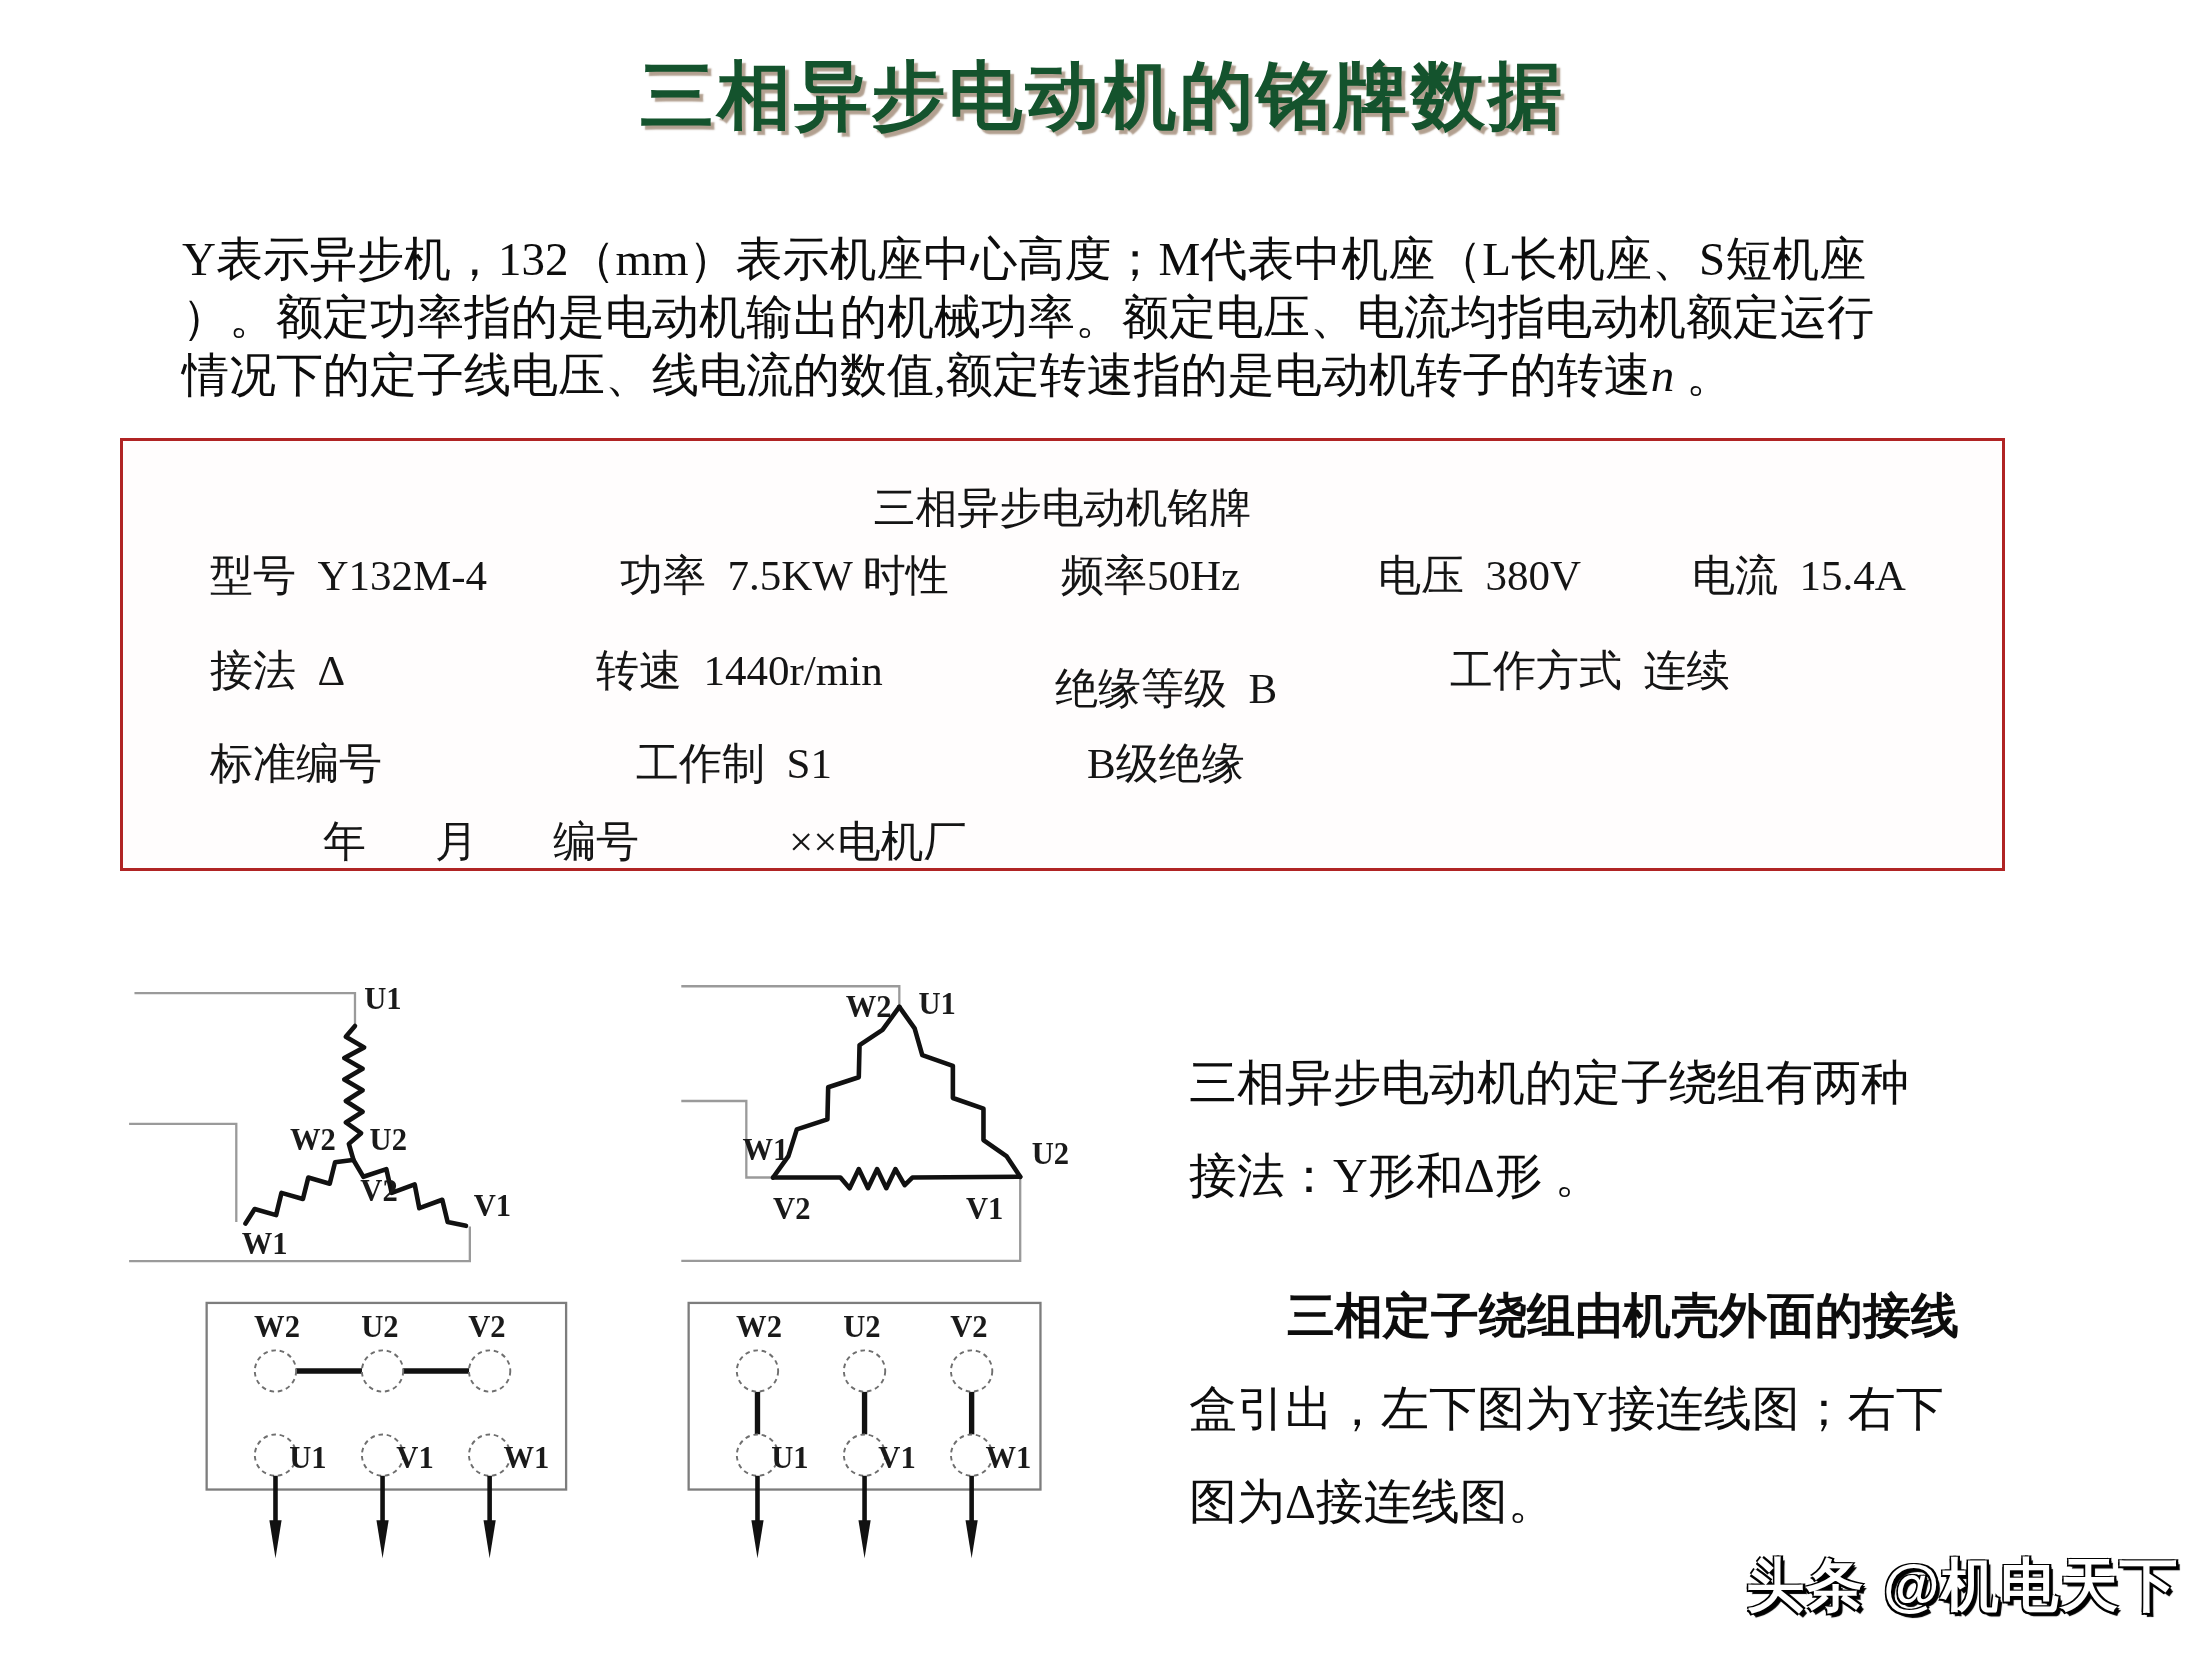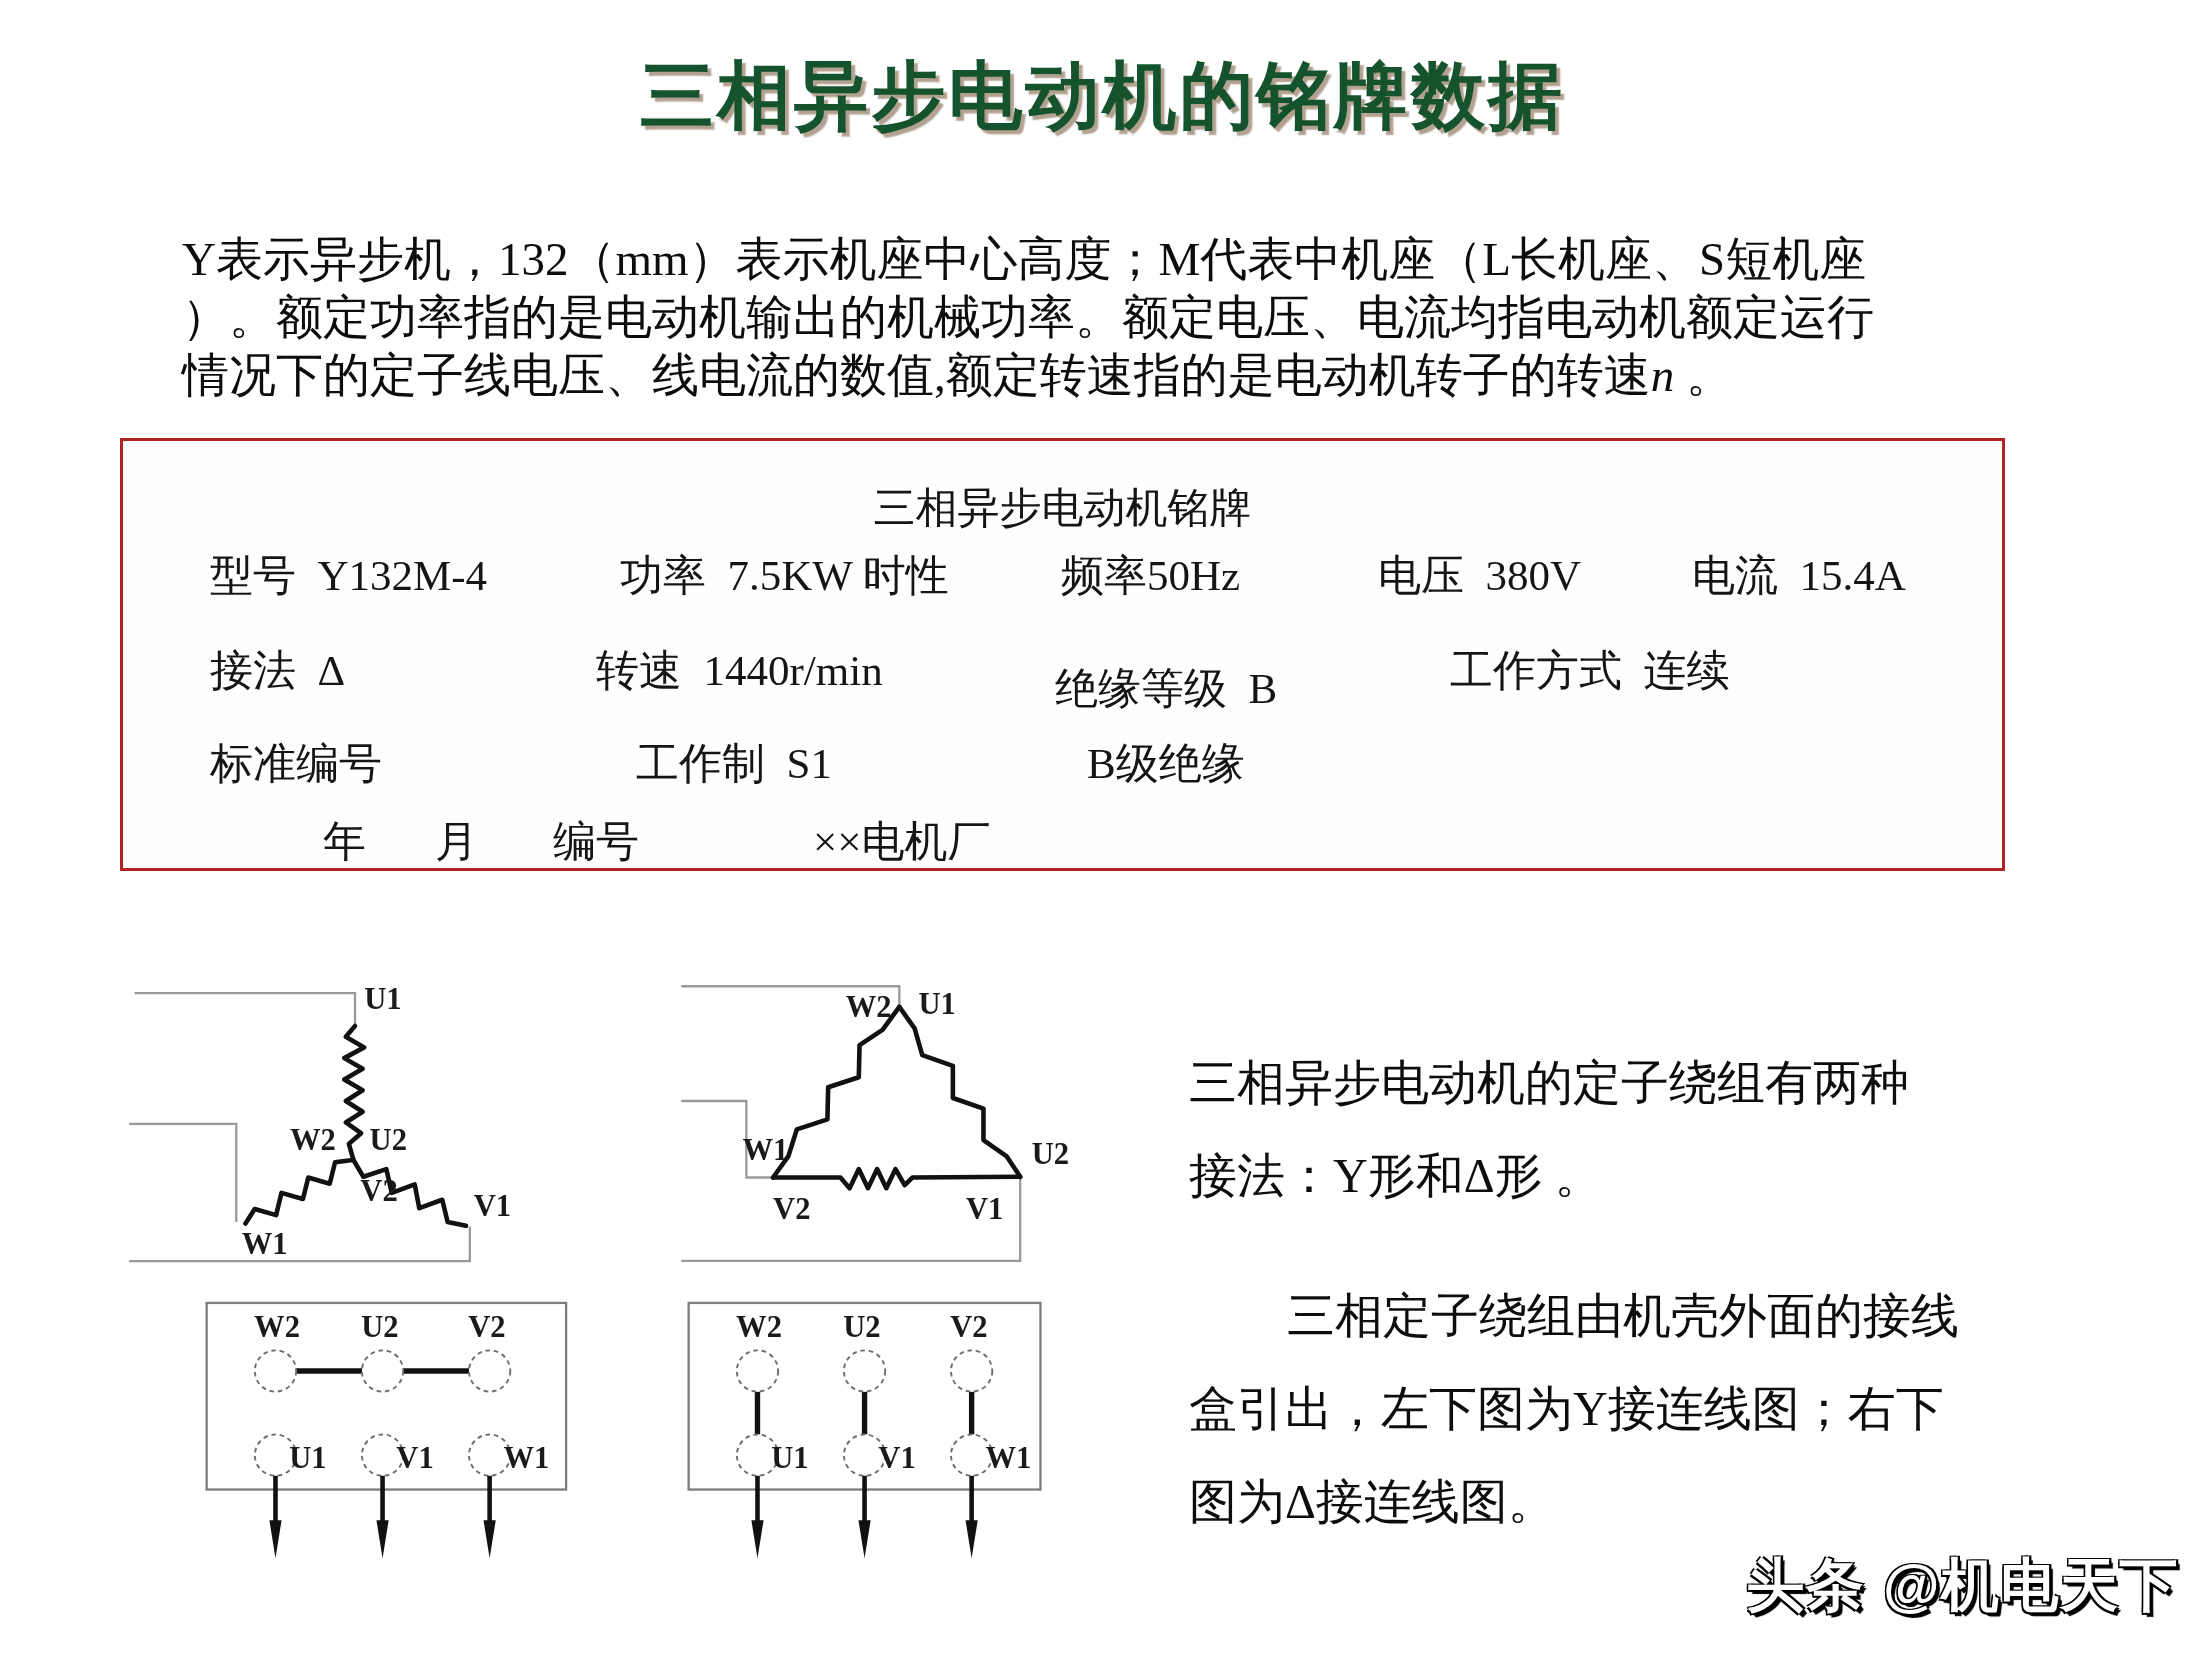--- a/index.html
+++ b/index.html
@@ -34,21 +34,21 @@
   .boxline{stroke:#7d7d7d;stroke-width:3;fill:none;}
   .circ{stroke:#6f6f6f;stroke-width:2.5;fill:#ffffff;stroke-dasharray:6 5;}
   .bar{stroke:#111;stroke-width:7;}
   .arrowline{stroke:#111;stroke-width:6;}
   .arrowhead{fill:#111;}
   
   .side-text{position:absolute;left:1189px;top:1020px;width:835px;
     font-size:48px;line-height:61px;color:#0d0d0d;}
   .side-text .ln{white-space:pre;margin-top:32px;}
   .side-text .gap{height:47px;}
-  .side-text .indent{padding-left:98px;}
+  .side-text .indent{padding-left:98px;font-weight:bold;}
   
   .watermark{
     position:absolute;right:26px;top:1547px;
     font-family:"Liberation Sans","DejaVu Sans",sans-serif;
     font-size:58px;font-weight:bold;color:#ffffff;letter-spacing:1.5px;
     text-shadow:2.3px 2.3px 0 #000,-1.5px -1.5px 0 #000,2.3px -1.5px 0 #000,-1.5px 2.3px 0 #000,3.8px 3.8px 0.8px #000;
   }
 </style>
 </head>
 <body>
@@ -77,21 +77,21 @@
     <span class="np-item" style="left:904px;top:219px">绝缘等级  B</span>
     <span class="np-item" style="left:1299px;top:201px">工作方式  连续</span>
 
     <span class="np-item" style="left:59px;top:294px">标准编号</span>
     <span class="np-item" style="left:485px;top:294px">工作制  S1</span>
     <span class="np-item" style="left:936px;top:294px">B级绝缘</span>
 
     <span class="np-item" style="left:172px;top:372px">年</span>
     <span class="np-item" style="left:284px;top:372px">月</span>
     <span class="np-item" style="left:402px;top:372px">编号</span>
-    <span class="np-item" style="left:662px;top:372px">××电机厂</span>
+    <span class="np-item" style="left:638px;top:372px">××电机厂</span>
   </div>
 
   <svg class="diagram" style="left:100px;top:980px" width="536" height="291" viewBox="0 0 700 380">
     <path class="lead" d="M45,17 H333 V60"></path>
     <path class="lead" d="M38,188 H178 V316"></path>
     <path class="lead" d="M38,367 H483 V322"></path>
     <polyline class="coil" points="333,60 321,74 345,88 319,102 343,116 319,130 343,144 321,158 343,172 321,186 341,200 325,214 331,235"></polyline>
     <polyline class="coil" points="330,235 307,238 300,266 272,258 265,286 237,278 230,307 202,299 190,318"></polyline>
     <polyline class="coil" points="331,235 344,257 374,247 381,278 411,267 417,298 447,287 454,316 478,321"></polyline>
     <text class="dg-label" x="345" y="38">U1</text>

